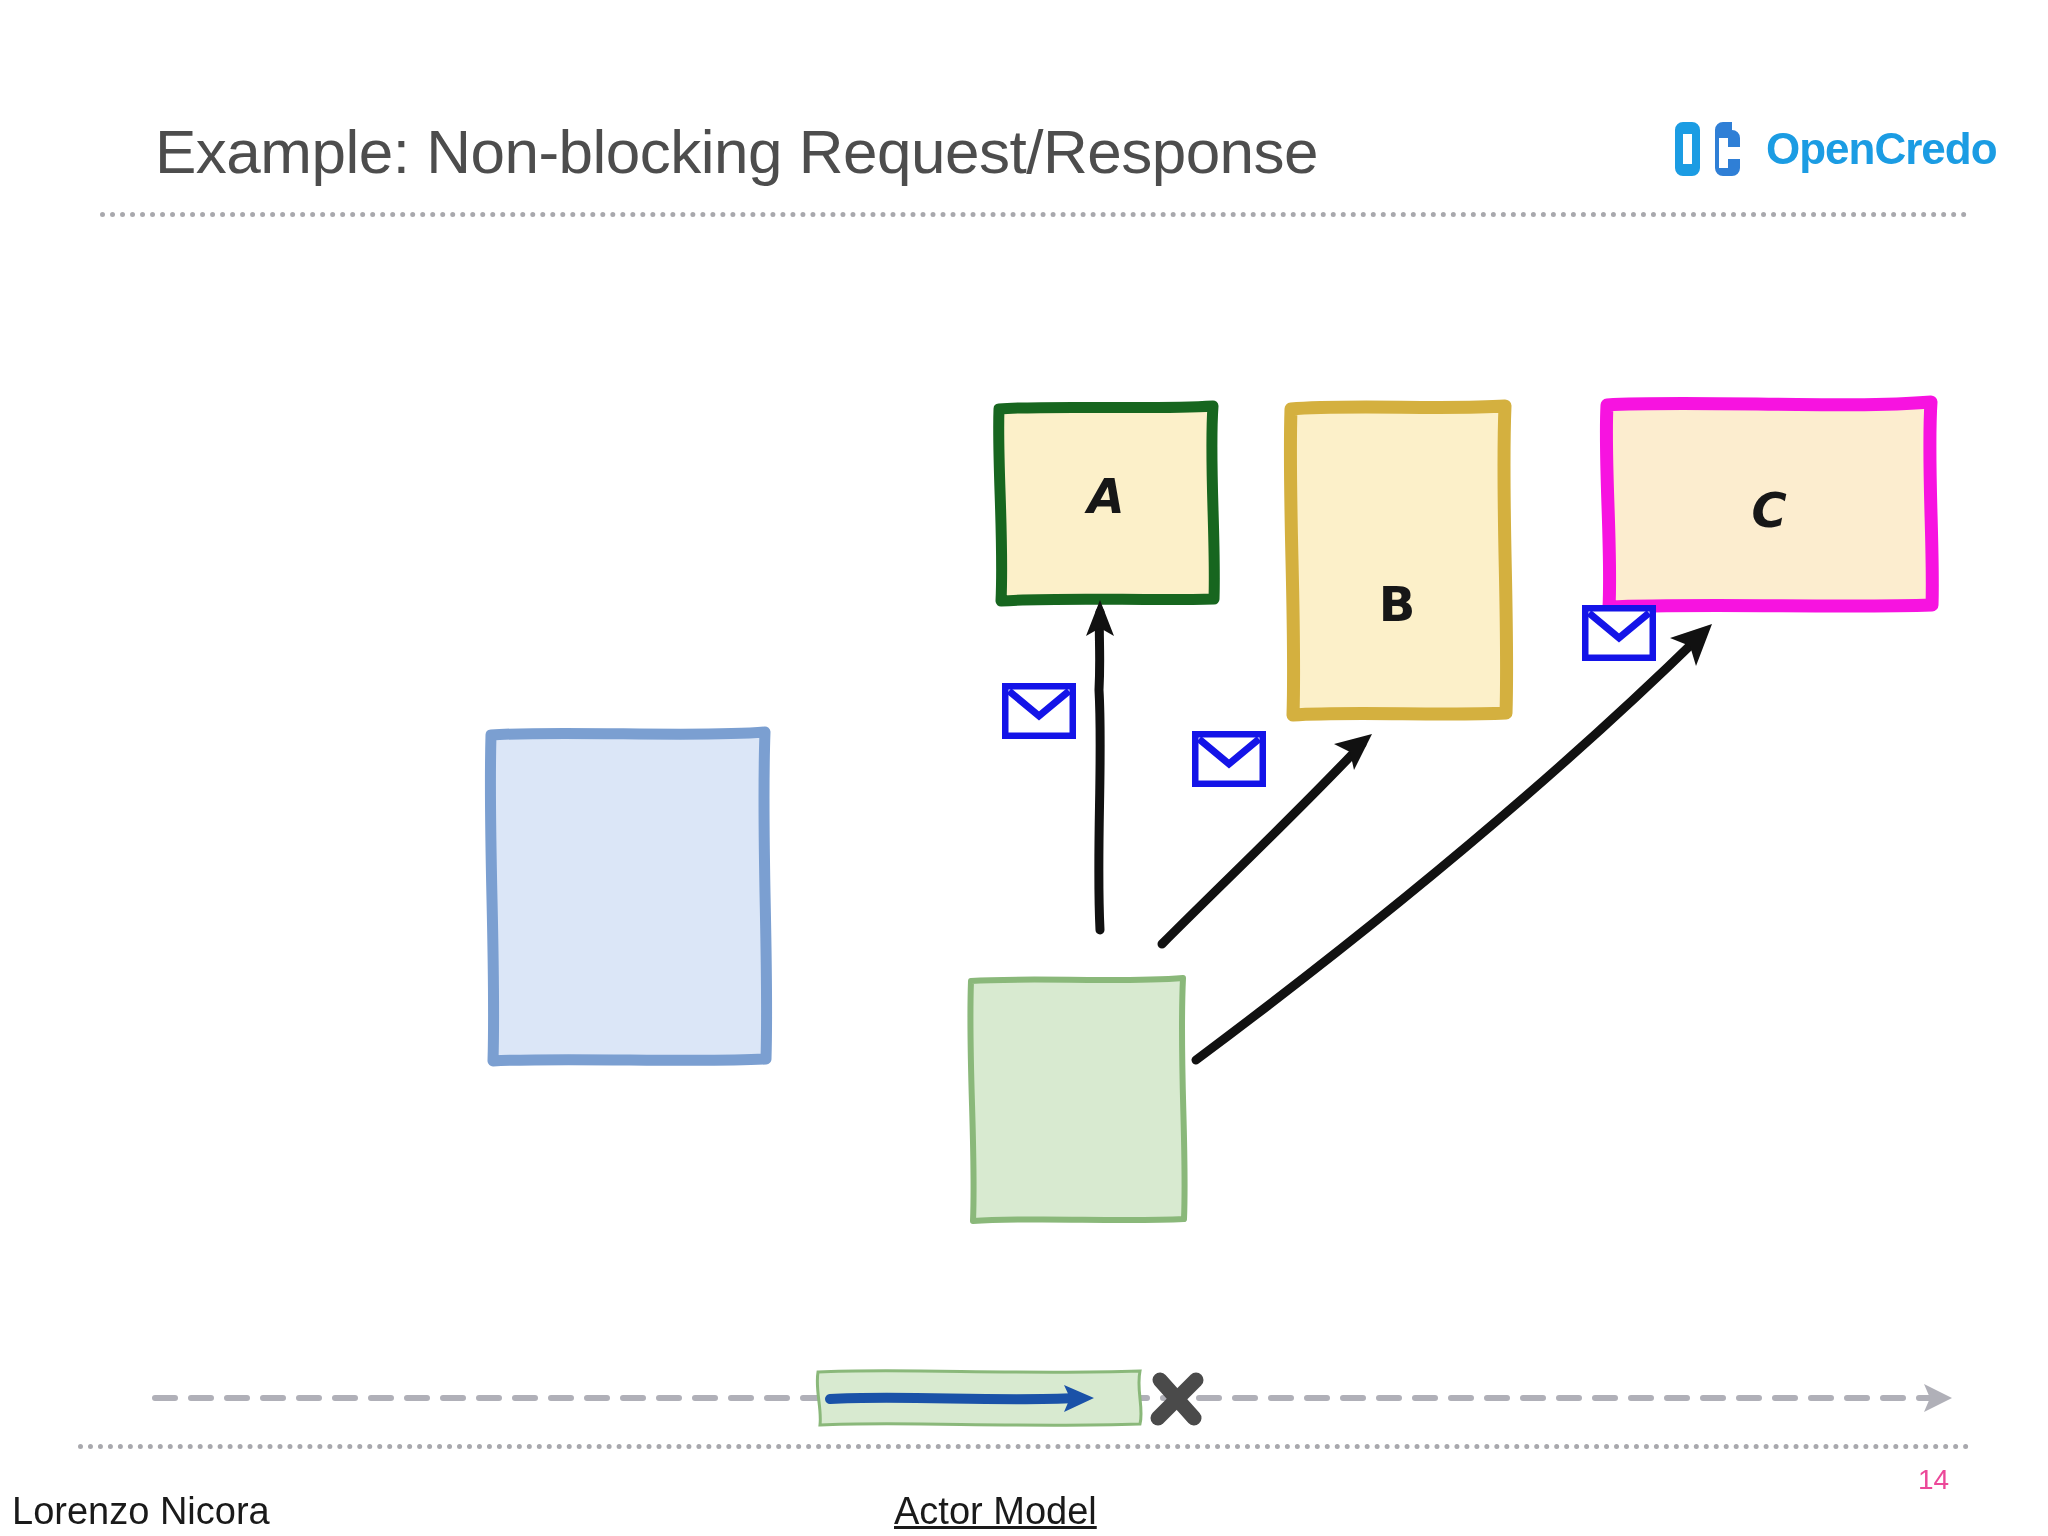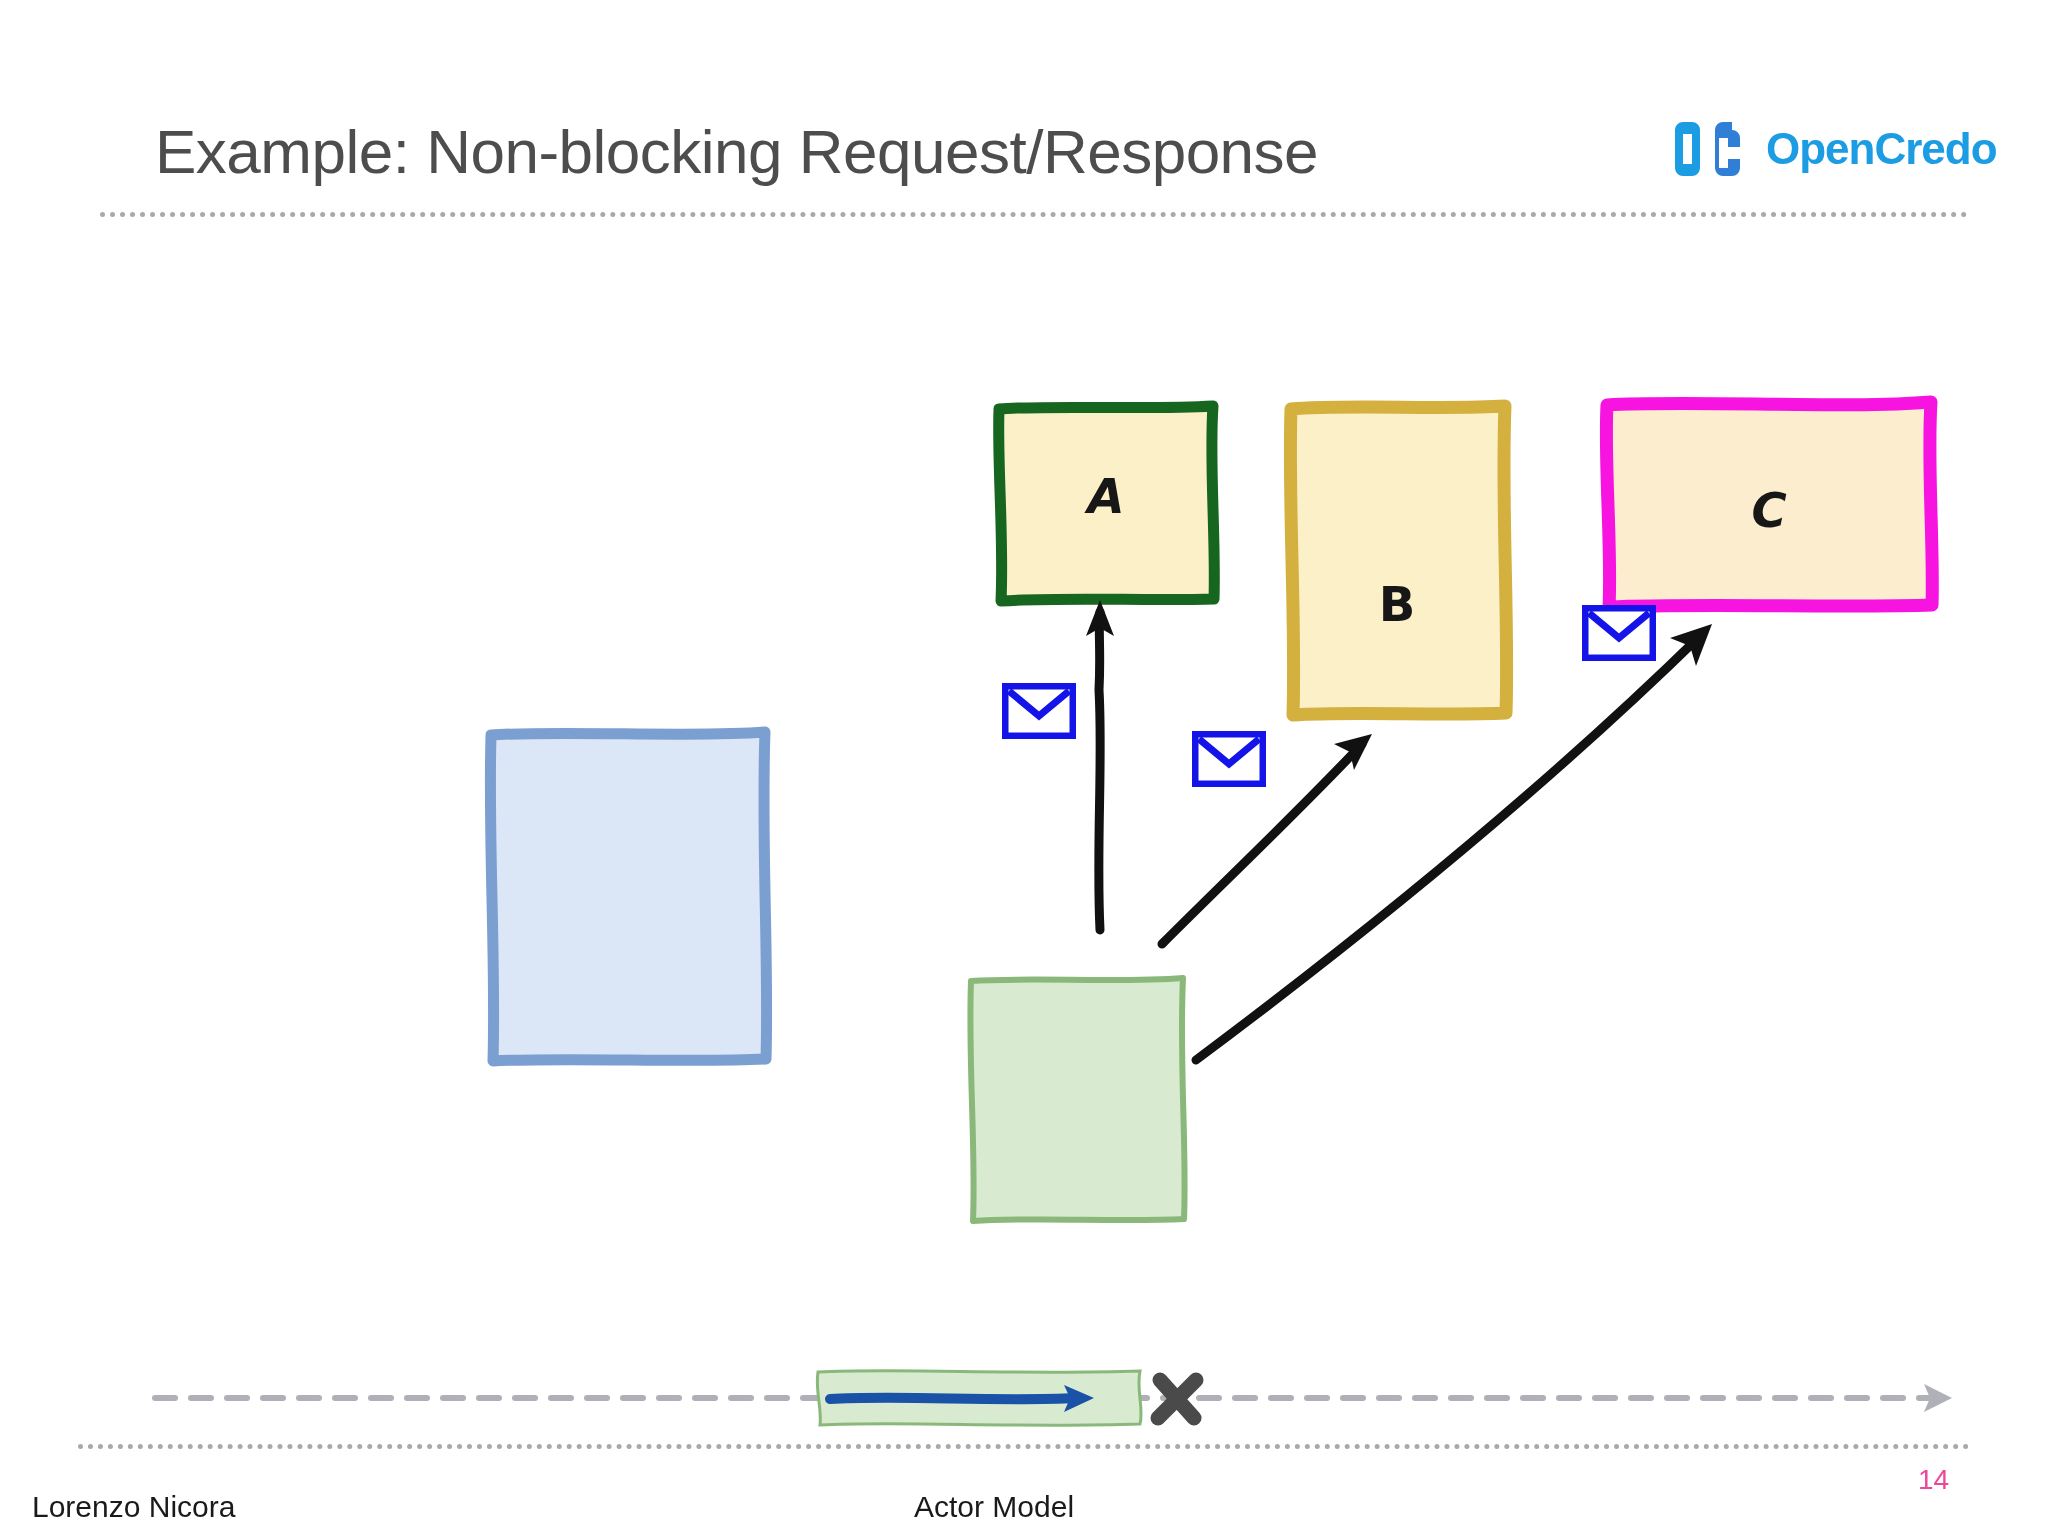--- a/index.html
+++ b/index.html
@@ -143,27 +143,26 @@
   #envelope-a { left: 1002px; top: 683px; }
   #envelope-b { left: 1192px; top: 731px; }
   #envelope-c { left: 1582px; top: 605px; }
 
   
   #timeline-layer { position: absolute; left: 0; top: 0; }
 
   
   .footer-text {
     position: absolute;
-    font-size: 30px;
+    font-size: 38px;
     color: #1a1a1a;
     white-space: nowrap;
-    margin-left: 20px;
   }
   #footer-author { left: 12px; top: 1490px; }
-  #footer-subject { left: 50%; top: 1490px; transform: translateX(-130px); }
+  #footer-subject { left: 50%; top: 1490px; transform: translateX(-130px); text-decoration: underline; }
   #footer-page-number {
     position: absolute;
     left: 1918px;
     top: 1464px;
     font-size: 28px;
     color: #ec4899;
   }
 </style>
 </head>
 <body>

